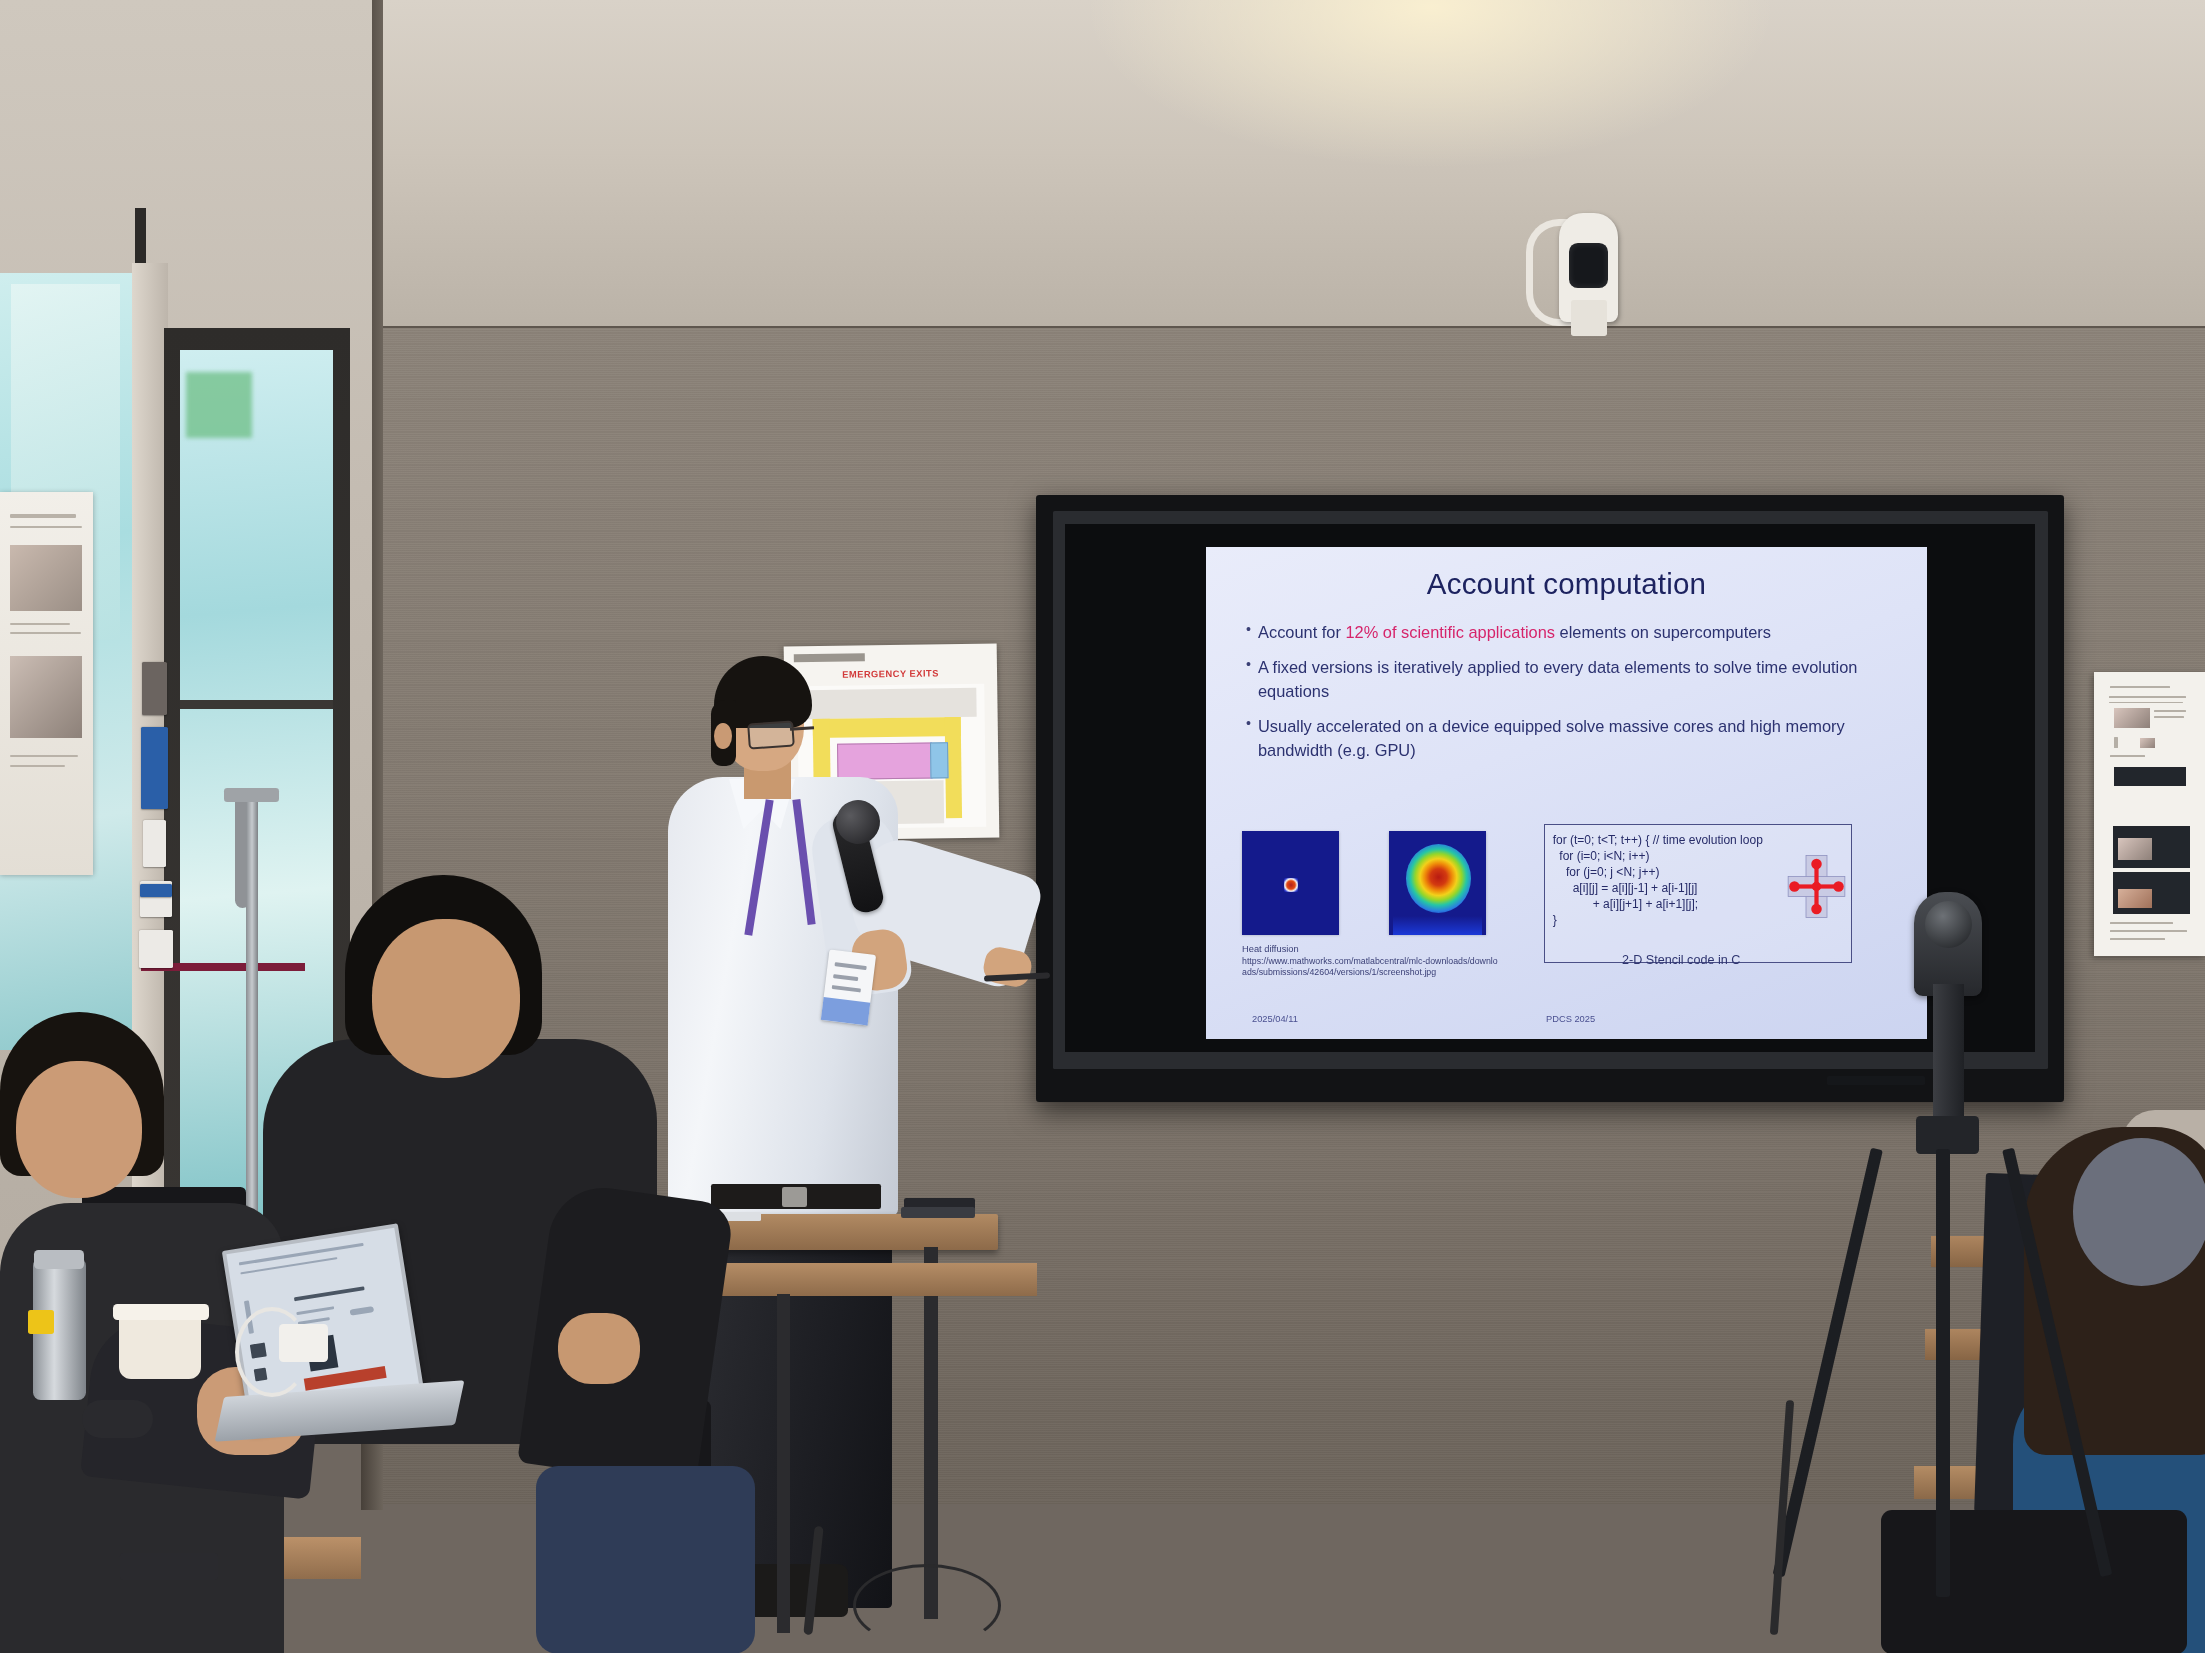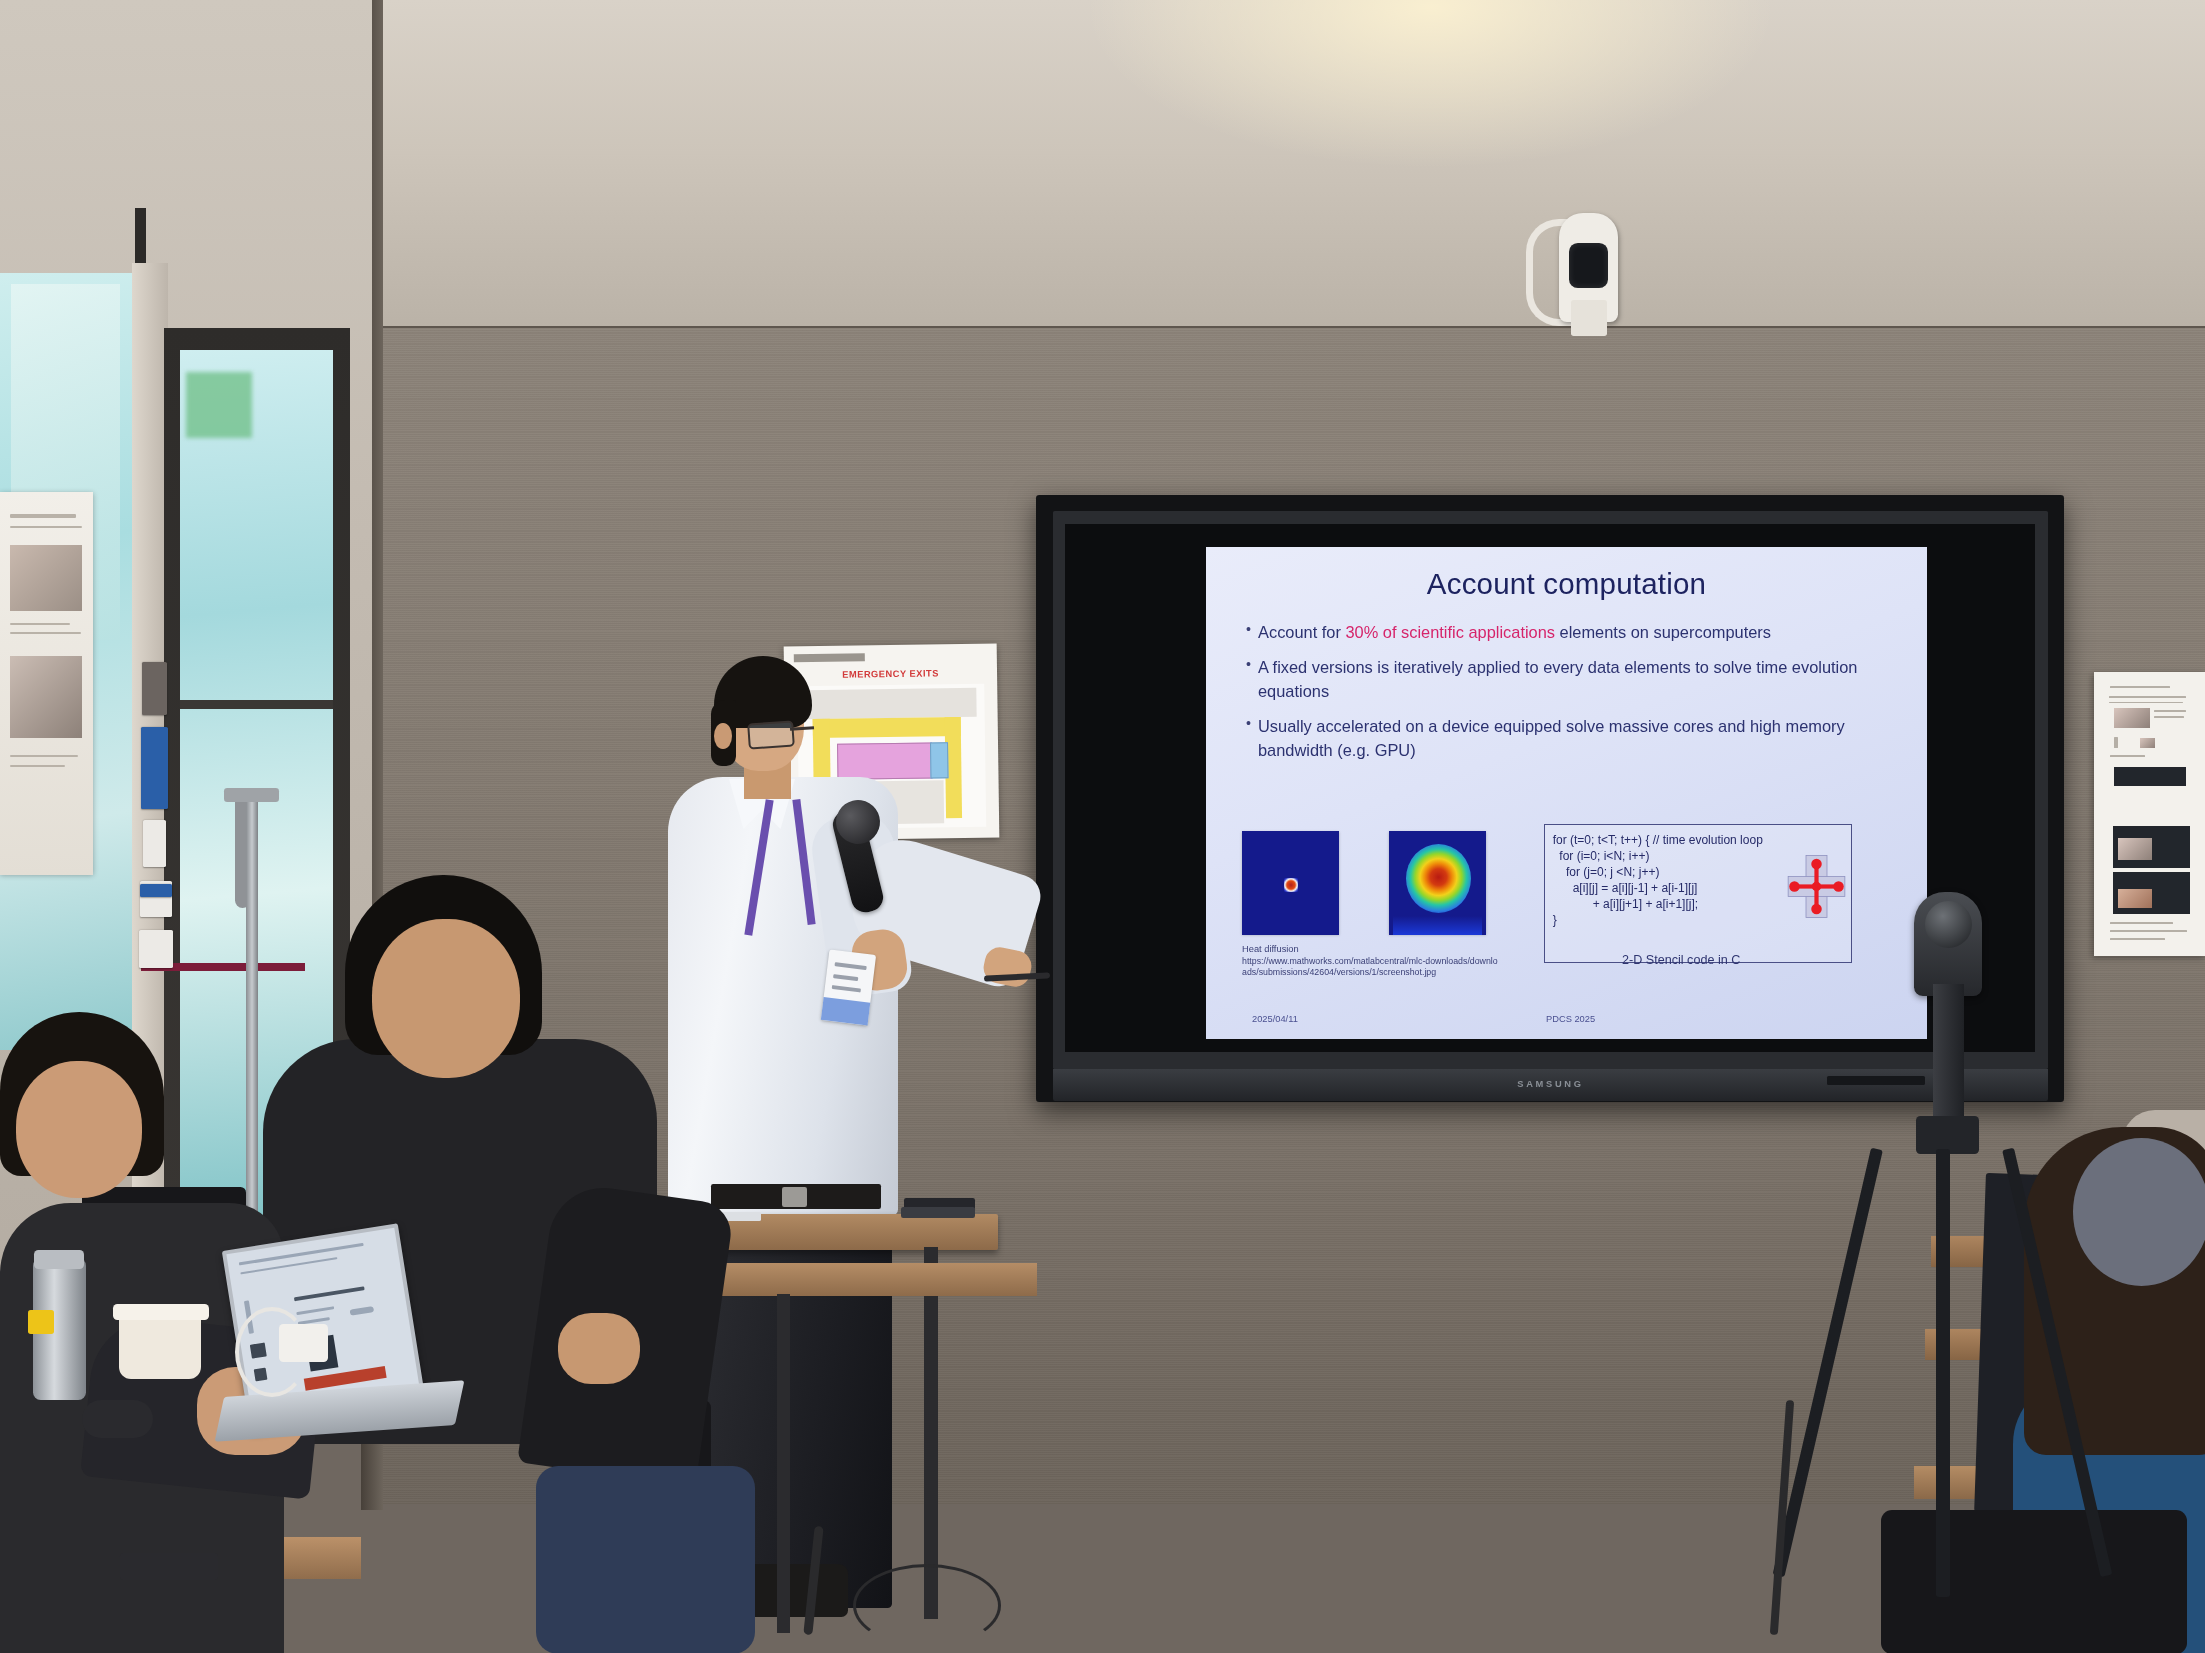--- a/index.html
+++ b/index.html
@@ -323,21 +323,21 @@
   <div class="abs tv-outer"></div>
   <div class="abs tv-bezel"></div>
   <div class="abs tv-inner"></div>
 
   <div class="abs slide">
     <div class="slide-title">Account computation</div>
 
     <div class="bullets">
       <div class="bullet">
         <span class="dot">•</span>
-        <span class="txt"><span>Account for </span><span class="hl">30% of scientific applications</span><span> elements on supercomputers</span></span>
+        <span class="txt"><span>Account for </span><span class="hl">12% of scientific applications</span><span> elements on supercomputers</span></span>
       </div>
       <div class="bullet">
         <span class="dot">•</span>
         <span class="txt">A fixed versions is iteratively applied to every data elements to solve time evolution equations</span>
       </div>
       <div class="bullet">
         <span class="dot">•</span>
         <span class="txt">Usually accelerated on a device equipped solve massive cores and high memory bandwidth (e.g. GPU)</span>
       </div>
     </div>
@@ -381,23 +381,20 @@
 
     <div class="capt cap-heat">
       <div>Heat diffusion</div>
       <div class="u">https://www.mathworks.com/matlabcentral/mlc-downloads/downloads/submissions/42604/versions/1/screenshot.jpg</div>
     </div>
     <div class="capt cap-code">2-D Stencil code in C</div>
     <div class="capt foot-l">2025/04/11</div>
     <div class="capt foot-c">PDCS 2025</div>
   </div>
 
-  <div class="abs tv-chin">
-    <div class="tv-brand">SAMSUNG</div>
-  </div>
   <div class="abs tv-ports"></div>
 
   <div class="abs p-pants"></div>
   <div class="abs p-shirt"></div>
   <div class="abs p-belt"></div>
   <div class="abs p-buckle"></div>
   <div class="abs p-collar"></div>
   <div class="abs lanyard-l"></div>
   <div class="abs lanyard-r"></div>
   <div class="abs p-arm-l"></div>

